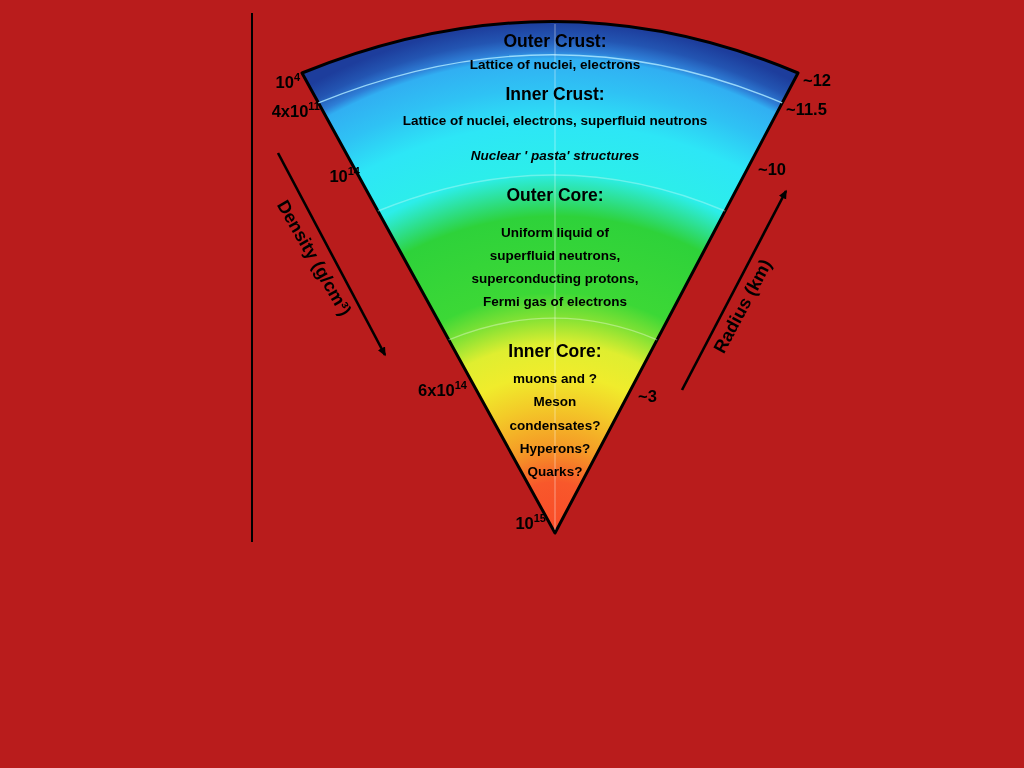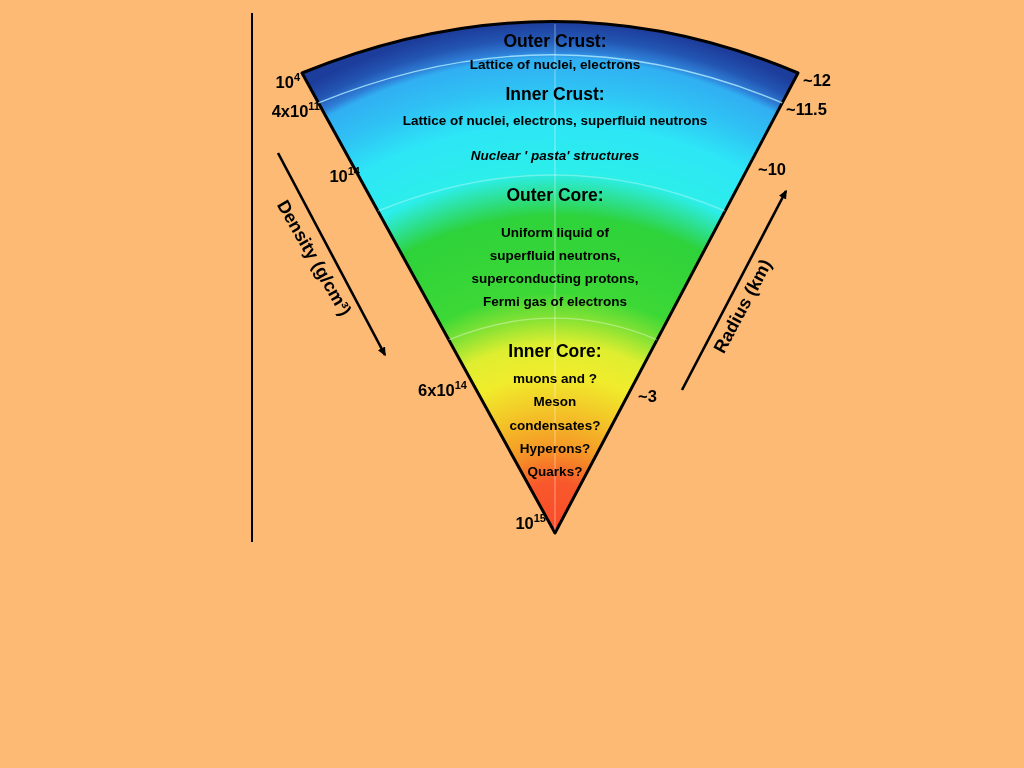--- a/index.html
+++ b/index.html
@@ -4,21 +4,21 @@
 <style>
   html, body {
     margin: 0;
     padding: 0;
     width: 1024px;
     height: 768px;
     background: #ffffff;
     font-family: "Liberation Sans", sans-serif;
     overflow: hidden;
   }
-  .stage { position: relative; width: 1024px; height: 768px; background: #fdba74; text-align: center; }
+  .stage { position: relative; width: 1024px; height: 768px; background: #b91c1c; text-align: center; }
   svg text { fill: #000000; }
   .layer-title  { font-size: 17.5px; font-weight: bold; }
   .layer-line   { font-size: 13.5px; font-weight: bold; }
   .layer-note   { font-size: 13.5px; font-weight: bold; font-style: italic; }
   .tick         { font-size: 16.5px; font-weight: bold; }
   .tick .sup    { font-size: 11px; font-weight: bold; }
   .axis-label   { font-size: 18px; font-weight: bold; }
 </style>
 </head>
 <body>

